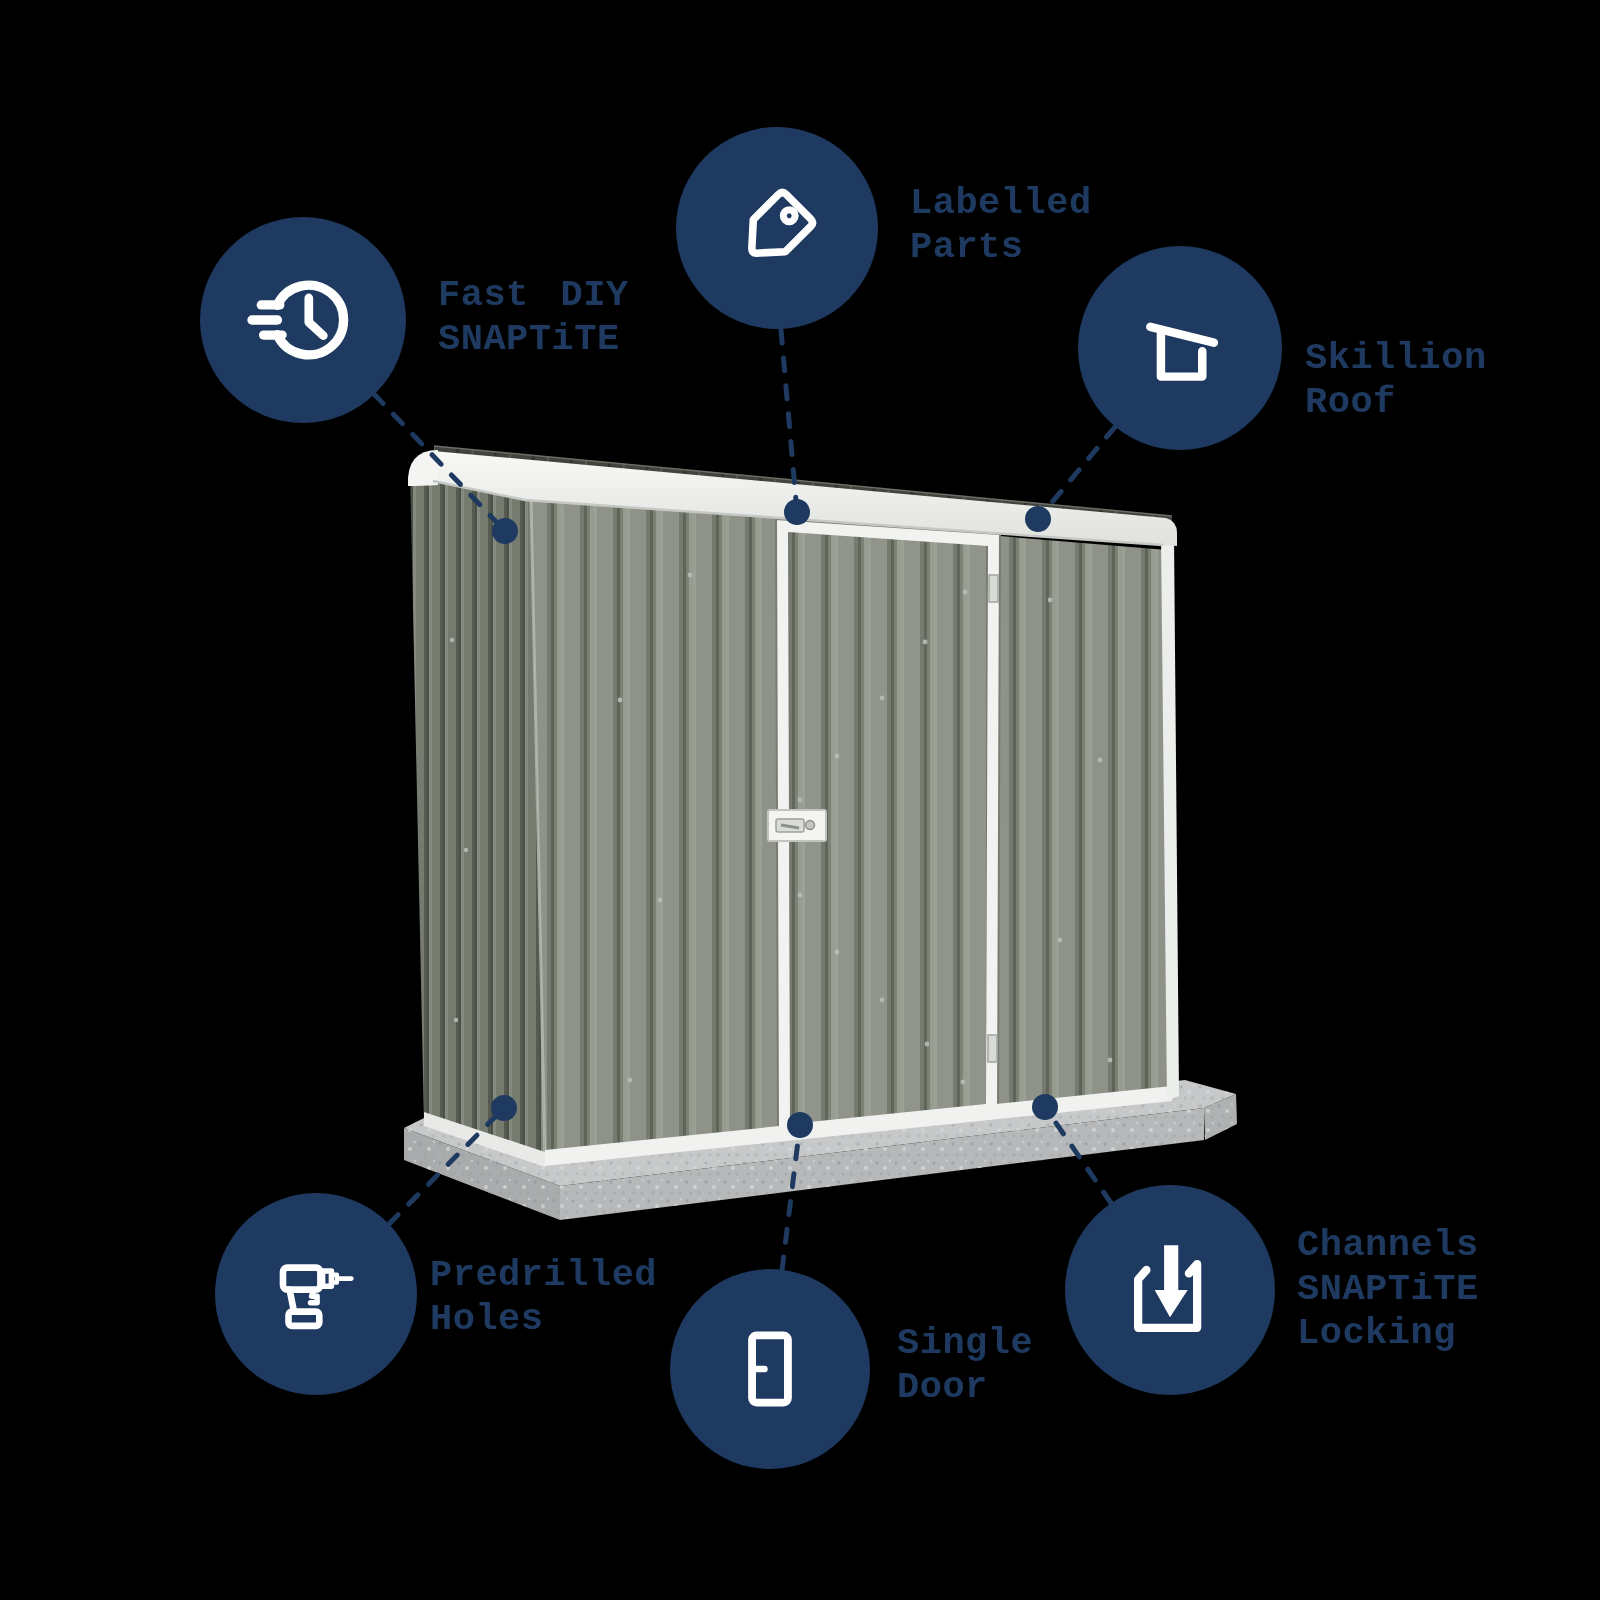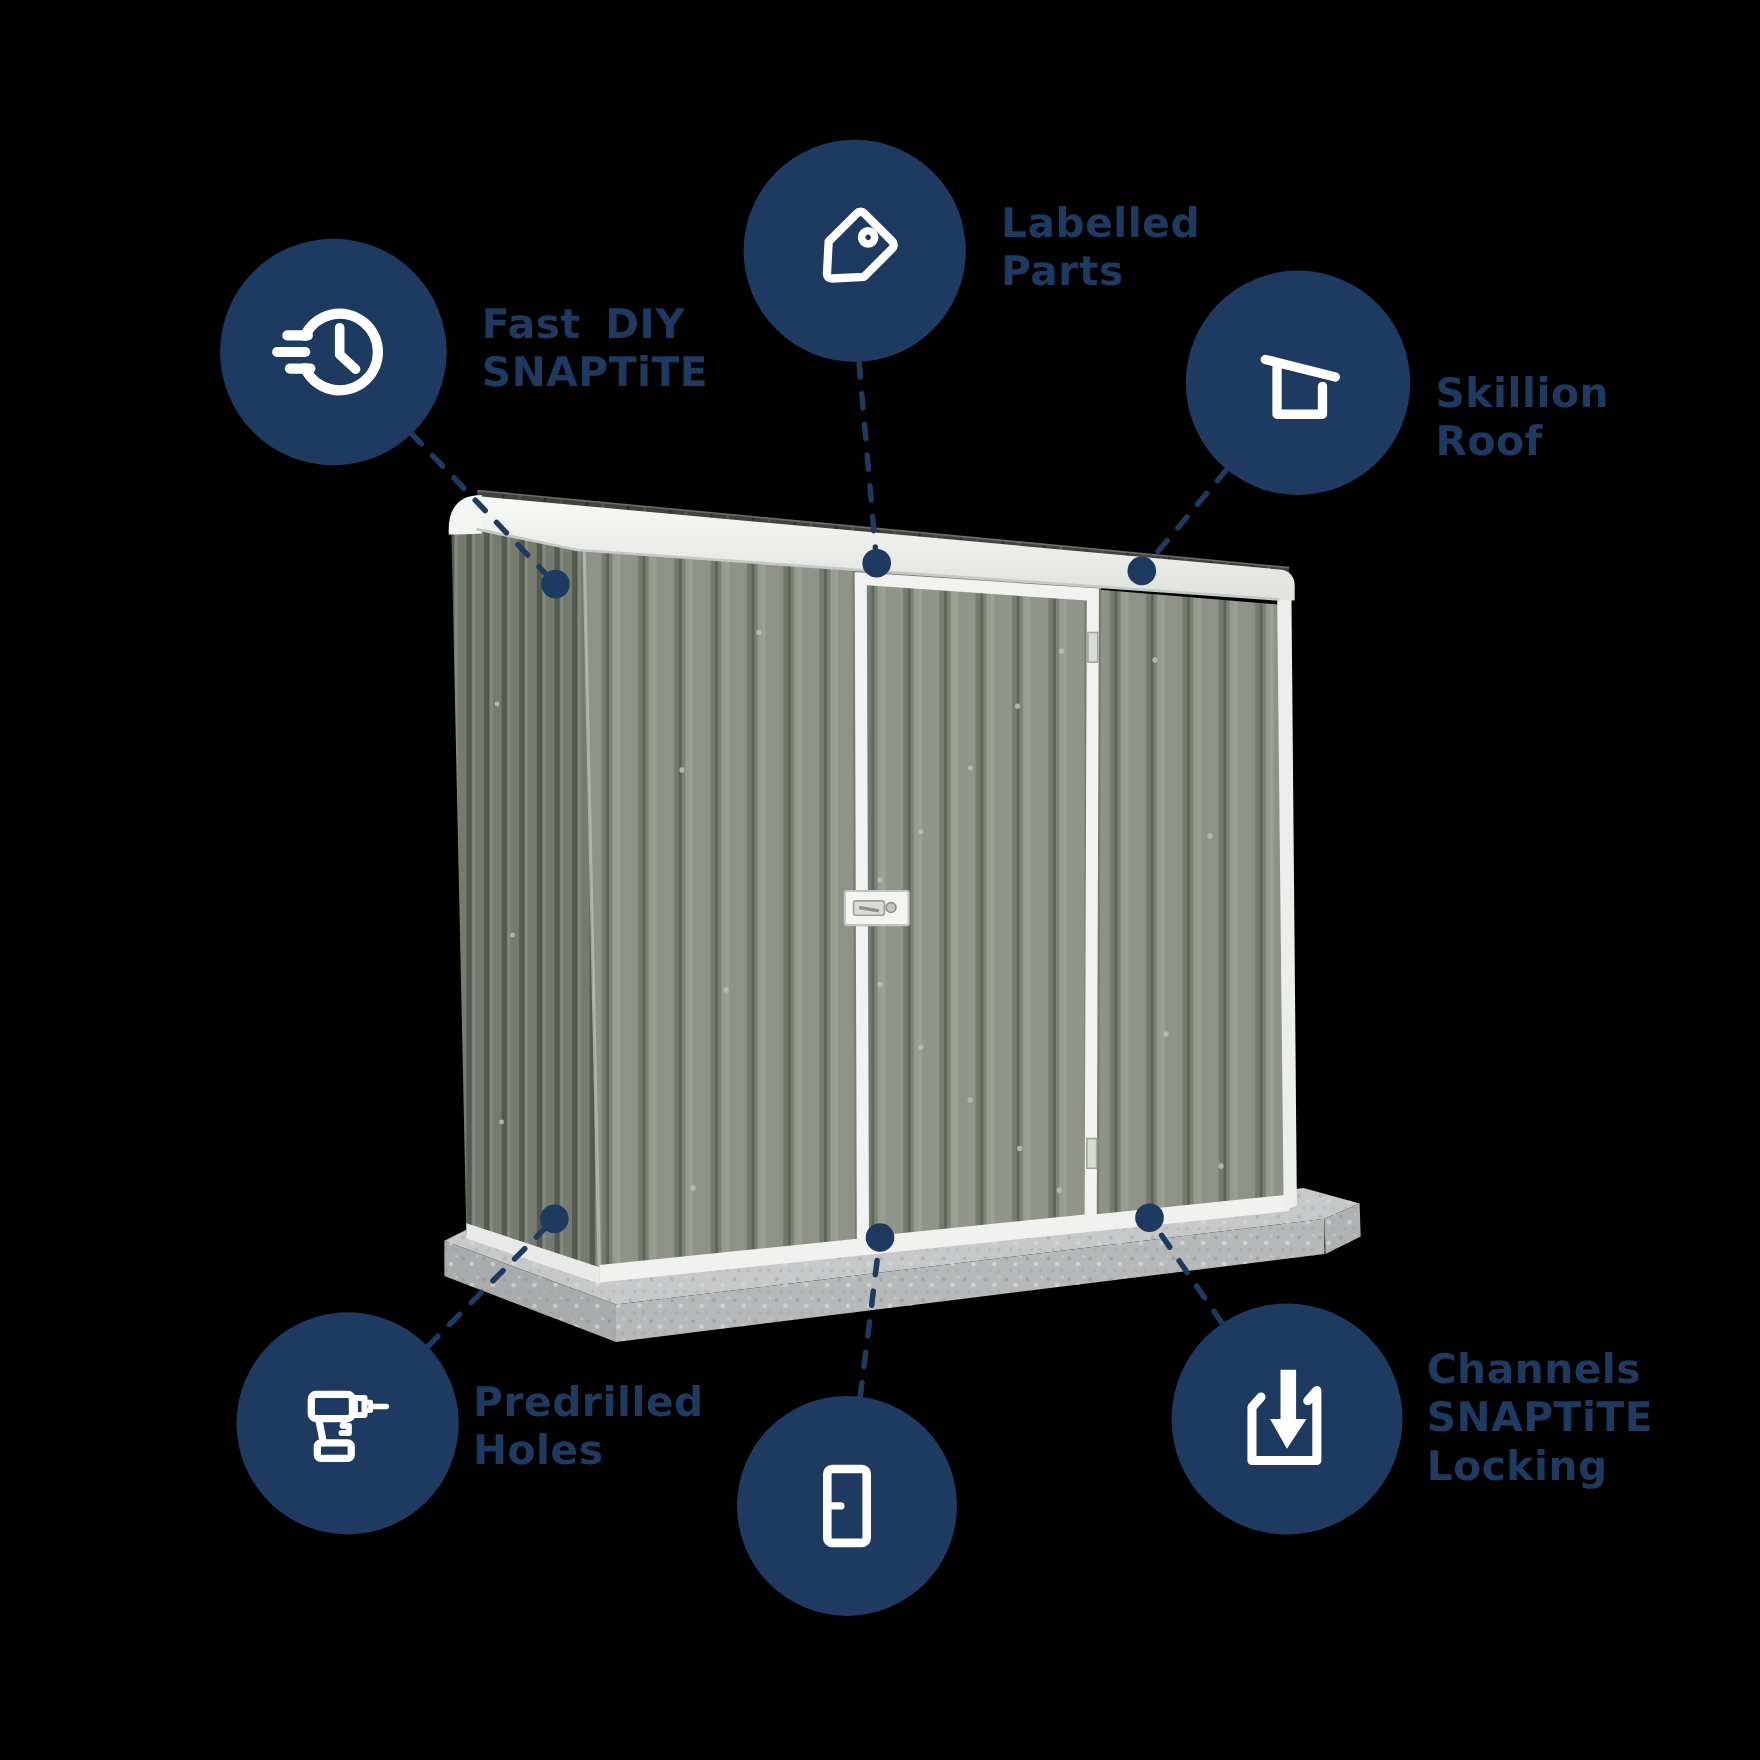--- a/index.html
+++ b/index.html
@@ -3,21 +3,21 @@
 <meta charset="utf-8">
 <style>
   html,body{margin:0;padding:0;background:#000;}
   #stage{position:relative;width:1600px;height:1600px;background:#000;overflow:hidden;
          font-family:"DejaVu Sans",sans-serif;}
   #scene{position:absolute;left:0;top:0;width:1600px;height:1600px;}
   .bubble{position:absolute;border-radius:50%;background:#1F3A60;
           display:flex;align-items:center;justify-content:center;}
   .label{position:absolute;color:#1F3A60;font-weight:700;font-size:37px;line-height:44px;
          letter-spacing:.5px;word-spacing:9px;white-space:nowrap;}
-  .label span{display:block;}
+  .label span{display:block;font-family:Liberation Mono, monospace;}
   .icon{display:block;}
 </style>
 </head>
 <body>
 
 <div id="stage">
 
   <svg id="scene" viewBox="0 0 1600 1600">
     <defs>
       <pattern id="pFront" width="33" height="33" patternUnits="userSpaceOnUse">
@@ -211,20 +211,24 @@
   <div class="label" style="left:1305px;top:300px;margin-top:36px;">
     <span>Skillion</span>
     <span>Roof</span>
   </div>
 
   <div class="label" style="left:430px;top:1253px;">
     <span>Predrilled</span>
     <span>Holes</span>
   </div>
 
+  <div class="label" style="left:897px;top:1321px;">
+    <span>Single</span>
+    <span>Door</span>
+  </div>
 
   <div class="label" style="left:1297px;top:1223px;">
     <span>Channels</span>
     <span>SNAPTiTE</span>
     <span>Locking</span>
   </div>
 
 </div>
 
 </body></html>

